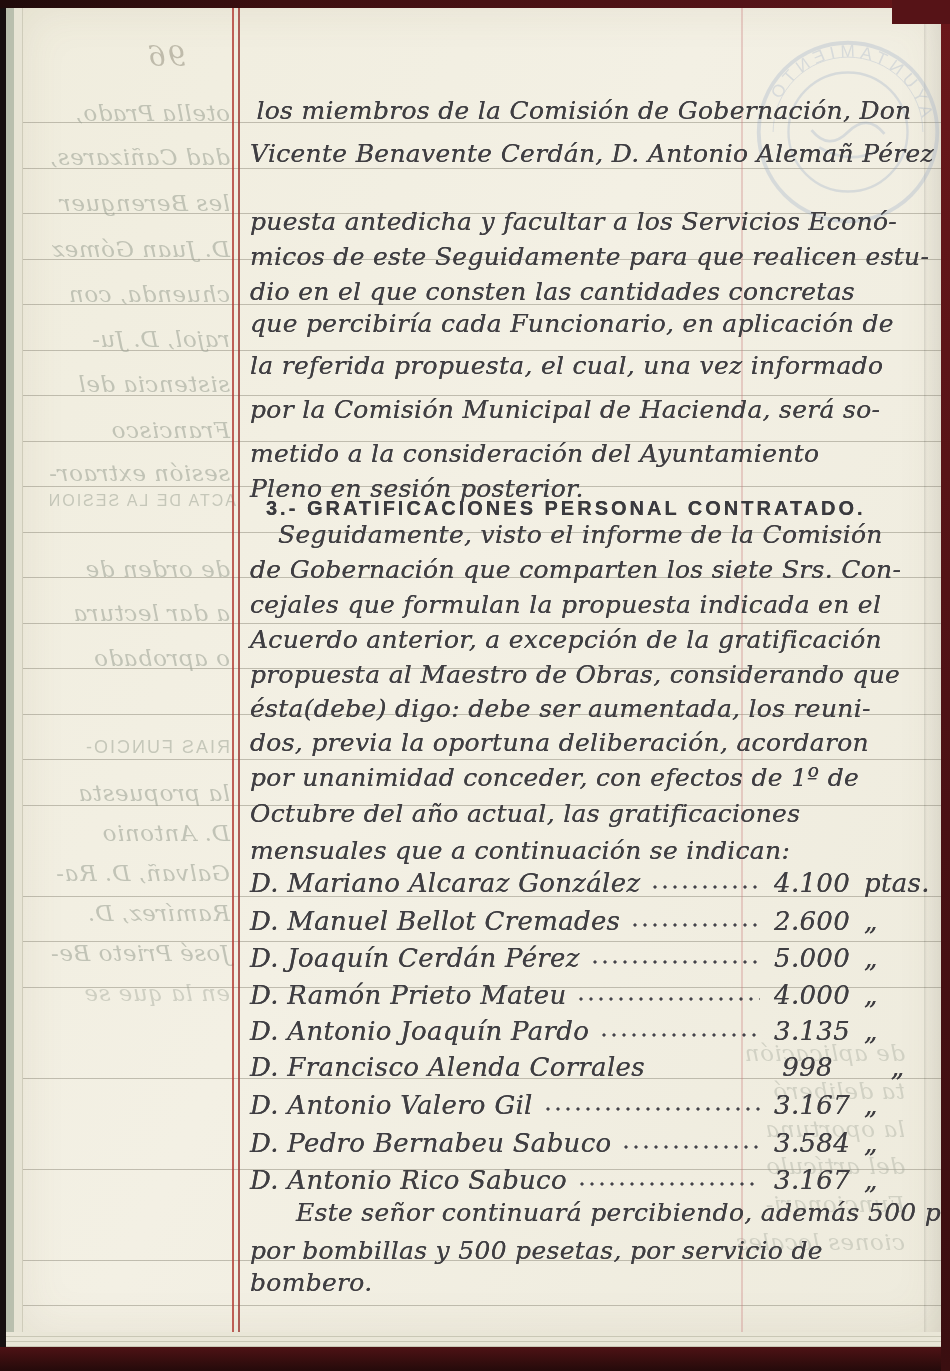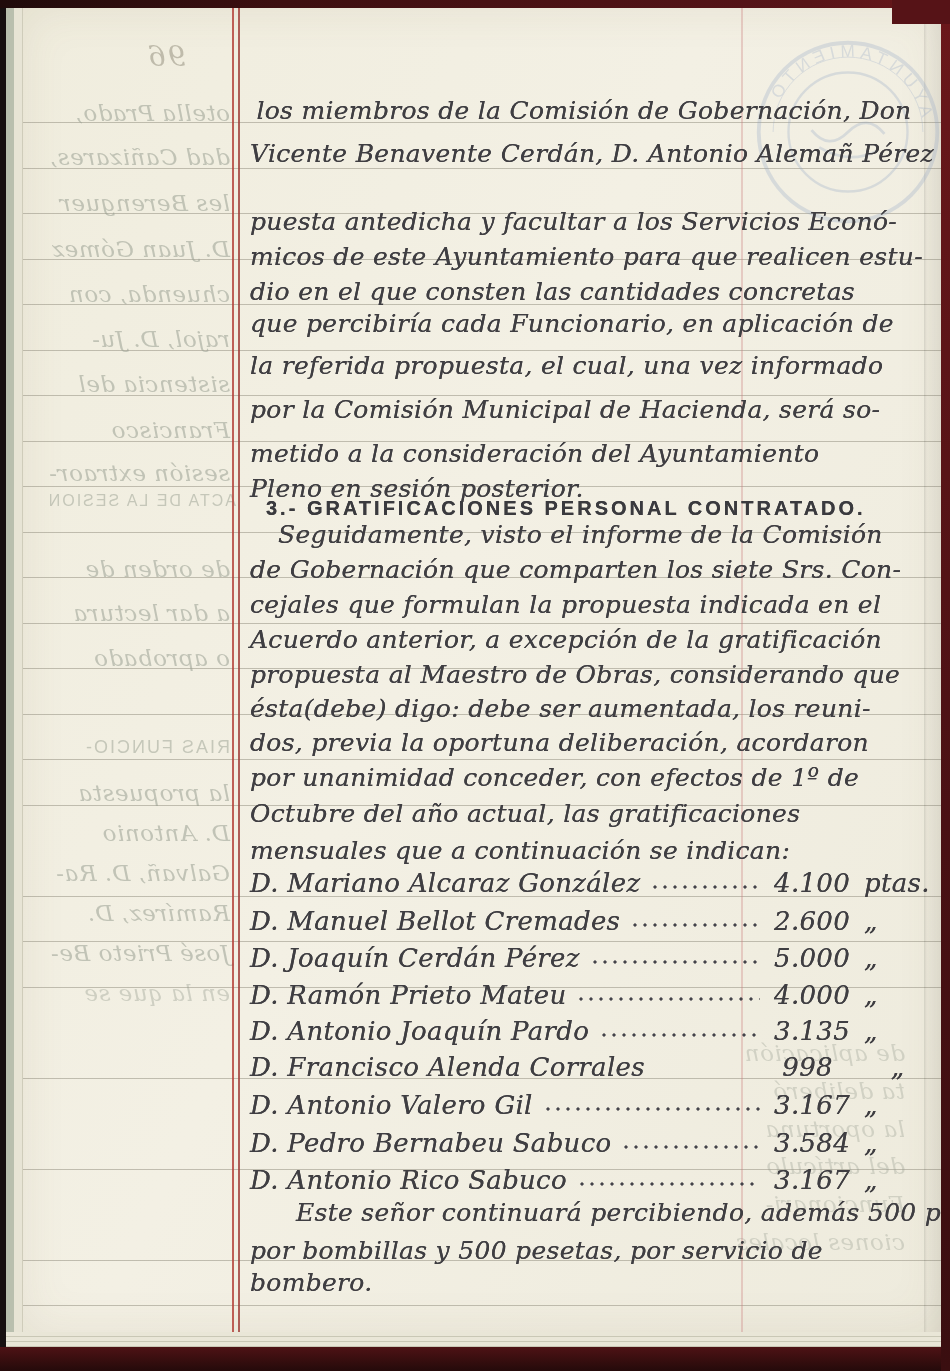--- a/index.html
+++ b/index.html
@@ -99,21 +99,21 @@
   <div class="bleed" style="left:620px;top:1191px;width:285px;opacity:.35;">Funcionari-</div>
   <div class="bleed" style="left:620px;top:1229px;width:285px;opacity:.35;">ciones locales,</div>
 
   <div class="margin-red-a"></div>
   <div class="margin-red-b"></div>
   <div class="bleed-margin-line"></div>
 
   <div class="hw txt" style="top:96px;text-align:center;">los miembros de la Comisión de Gobernación, Don</div>
   <div class="hw txt" style="top:139px;">Vicente Benavente Cerdán, D. Antonio Alemañ Pérez</div>
   <div class="hw txt" style="top:207px;">puesta antedicha y facultar a los Servicios Econó-</div>
-  <div class="hw txt" style="top:242px;">micos de este Ayuntamiento para que realicen estu-</div>
+  <div class="hw txt" style="top:242px;">micos de este Seguidamente para que realicen estu-</div>
   <div class="hw txt" style="top:277px;">dio en el que consten las cantidades concretas</div>
   <div class="hw txt" style="top:309px;">que percibiría cada Funcionario, en aplicación de</div>
   <div class="hw txt" style="top:351px;">la referida propuesta, el cual, una vez informado</div>
   <div class="hw txt" style="top:395px;">por la Comisión Municipal de Hacienda, será so-</div>
   <div class="hw txt" style="top:439px;">metido a la consideración del Ayuntamiento</div>
   <div class="hw txt" style="top:474px;">Pleno en sesión posterior.</div>
 
   <div class="heading" style="top:497px;">3.- GRATIFICACIONES PERSONAL CONTRATADO.</div>
 
   <div class="hw txt" style="top:520px;padding-left:28px;">Seguidamente, visto el informe de la Comisión</div>

